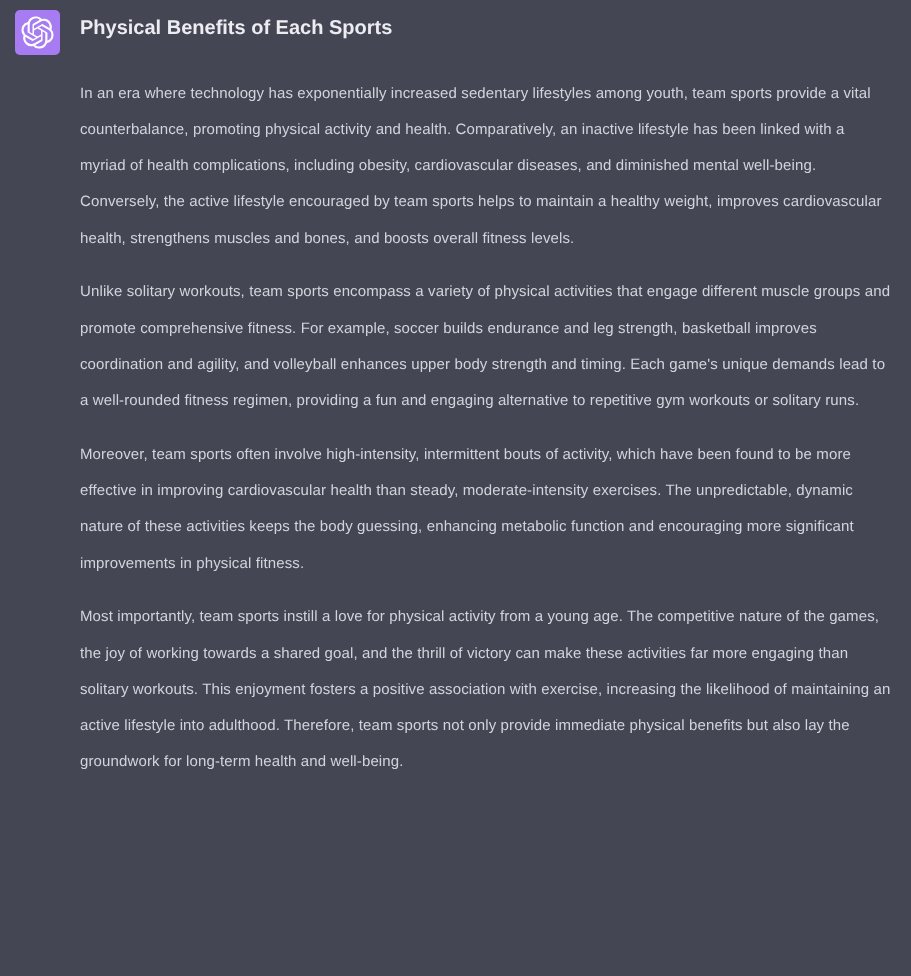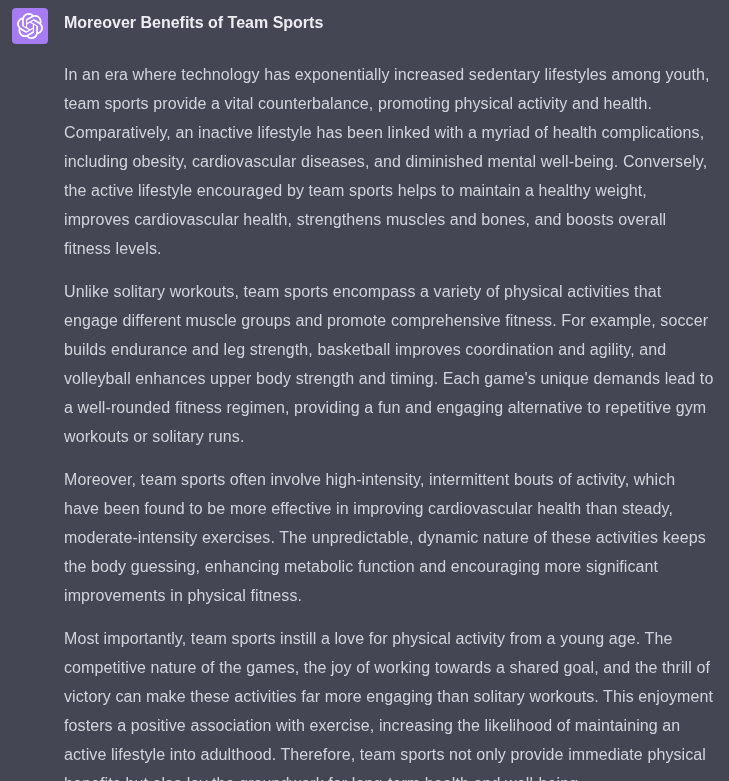--- a/index.html
+++ b/index.html
@@ -49,21 +49,21 @@
     width: 650px;
   }
   .message-title {
     font-size: 16px;
     line-height: 22px;
     font-weight: bold;
     color: var(--title-text);
     margin: 0 0 26px 0;
   }
   .message-paragraph {
-    font-size: 16px;
+    font-size: 12px;
     line-height: 29px;
     color: var(--body-text);
     margin: 0 0 14px 0;
     letter-spacing: 0.1px;
   }
   .message-paragraph:last-child { margin-bottom: 0; }
 </style>
 </head>
 <body>
 
@@ -71,20 +71,20 @@
 
   <div class="avatar">
     <span style="display:flex;">
       <svg viewBox="0 0 24 24" xmlns="http://www.w3.org/2000/svg" aria-hidden="true">
         <path d="M22.2819 9.8211a5.9847 5.9847 0 0 0-.5157-4.9108 6.0462 6.0462 0 0 0-6.5098-2.9A6.0651 6.0651 0 0 0 4.9807 4.1818a5.9847 5.9847 0 0 0-3.9977 2.9 6.0462 6.0462 0 0 0 .7427 7.0966 5.98 5.98 0 0 0 .511 4.9107 6.051 6.051 0 0 0 6.5146 2.9001A5.9847 5.9847 0 0 0 13.2599 24a6.0557 6.0557 0 0 0 5.7718-4.2058 5.9894 5.9894 0 0 0 3.9977-2.9001 6.0557 6.0557 0 0 0-.7475-7.073zM13.2599 22.4301a4.4755 4.4755 0 0 1-2.8764-1.0408l.1419-.0804 4.7783-2.7582a.7948.7948 0 0 0 .3927-.6813v-6.7369l2.02 1.1686a.071.071 0 0 1 .038.052v5.5826a4.504 4.504 0 0 1-4.4945 4.4944zm-9.6607-4.1254a4.4708 4.4708 0 0 1-.5346-3.0137l.142.0852 4.783 2.7582a.7712.7712 0 0 0 .7806 0l5.8428-3.3685v2.3324a.0804.0804 0 0 1-.0332.0615L9.74 19.9502a4.4992 4.4992 0 0 1-6.1408-1.6464zM2.3408 7.8956a4.485 4.485 0 0 1 2.3655-1.9728V11.6a.7664.7664 0 0 0 .3879.6765l5.8144 3.3543-2.0201 1.1685a.0757.0757 0 0 1-.071 0l-4.8303-2.7865A4.504 4.504 0 0 1 2.3408 7.8956zm16.5963 3.8558L13.1038 8.364 15.1192 7.2a.0757.0757 0 0 1 .071 0l4.8303 2.7913a4.4944 4.4944 0 0 1-.6765 8.1042v-5.6772a.79.79 0 0 0-.407-.667zm2.0107-3.0231l-.142-.0852-4.7735-2.7818a.7759.7759 0 0 0-.7854 0L9.409 9.2297V6.8974a.0662.0662 0 0 1 .0284-.0615l4.8303-2.7866a4.4992 4.4992 0 0 1 6.6802 4.66zM8.3065 12.863l-2.02-1.1638a.0804.0804 0 0 1-.038-.0567V6.0742a4.4992 4.4992 0 0 1 7.3757-3.4537l-.142.0805L8.704 5.459a.7948.7948 0 0 0-.3927.6813zm1.0976-2.3654l2.602-1.4998 2.6069 1.4998v2.9994l-2.5974 1.4997-2.6067-1.4997Z"></path>
       </svg>
     </span>
   </div>
 
   <div class="message-content">
-    <div class="message-title">Moreover Benefits of Team Sports</div>
+    <div class="message-title">Physical Benefits of Each Sports</div>
     <p class="message-paragraph">In an era where technology has exponentially increased sedentary lifestyles among youth, team sports provide a vital counterbalance, promoting physical activity and health. Comparatively, an inactive lifestyle has been linked with a myriad of health complications, including obesity, cardiovascular diseases, and diminished mental well-being. Conversely, the active lifestyle encouraged by team sports helps to maintain a healthy weight, improves cardiovascular health, strengthens muscles and bones, and boosts overall fitness levels.</p>
     <p class="message-paragraph">Unlike solitary workouts, team sports encompass a variety of physical activities that engage different muscle groups and promote comprehensive fitness. For example, soccer builds endurance and leg strength, basketball improves coordination and agility, and volleyball enhances upper body strength and timing. Each game's unique demands lead to a well-rounded fitness regimen, providing a fun and engaging alternative to repetitive gym workouts or solitary runs.</p>
     <p class="message-paragraph">Moreover, team sports often involve high-intensity, intermittent bouts of activity, which have been found to be more effective in improving cardiovascular health than steady, moderate-intensity exercises. The unpredictable, dynamic nature of these activities keeps the body guessing, enhancing metabolic function and encouraging more significant improvements in physical fitness.</p>
     <p class="message-paragraph">Most importantly, team sports instill a love for physical activity from a young age. The competitive nature of the games, the joy of working towards a shared goal, and the thrill of victory can make these activities far more engaging than solitary workouts. This enjoyment fosters a positive association with exercise, increasing the likelihood of maintaining an active lifestyle into adulthood. Therefore, team sports not only provide immediate physical benefits but also lay the groundwork for long-term health and well-being.</p>
   </div>
 
 </div>
 
 </body></html>

